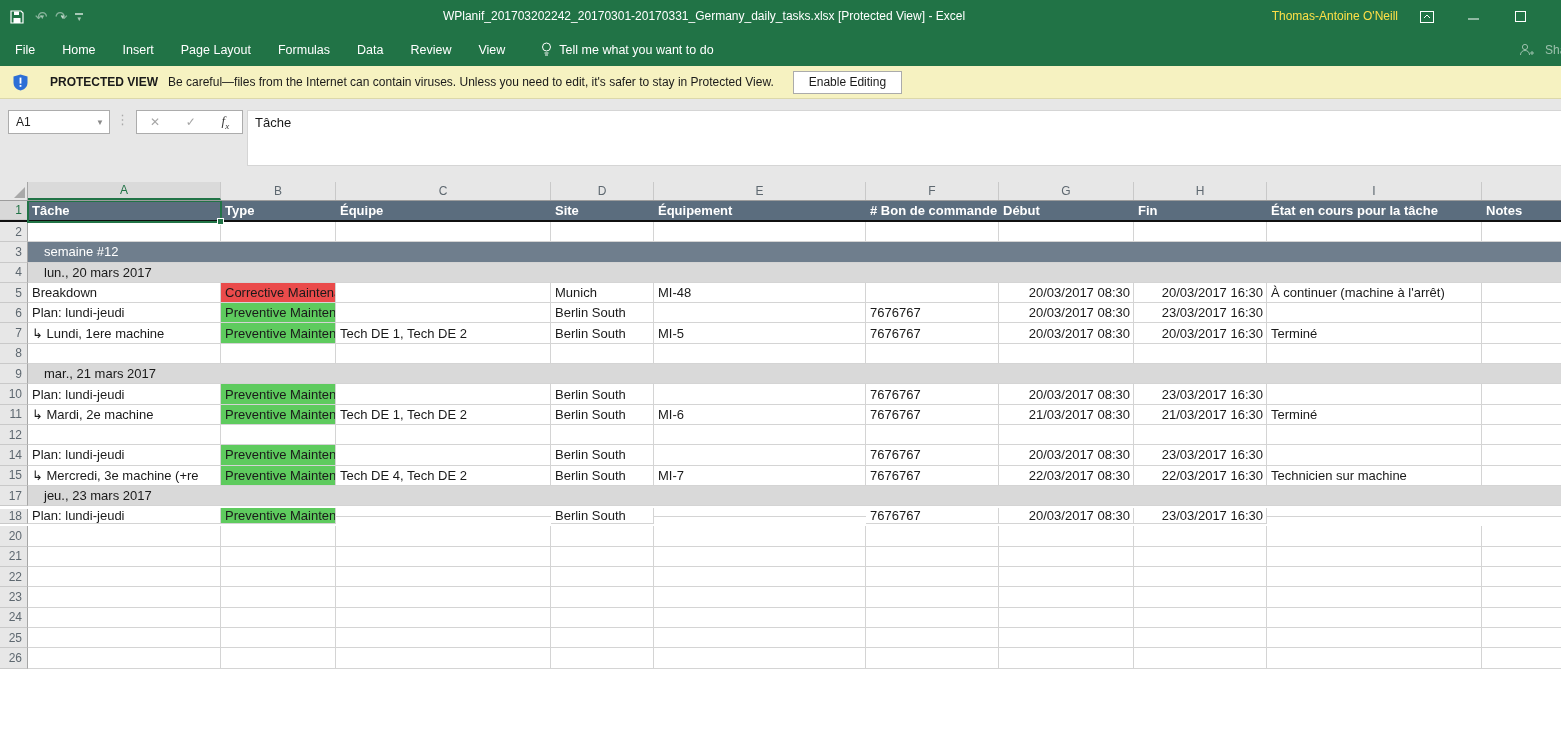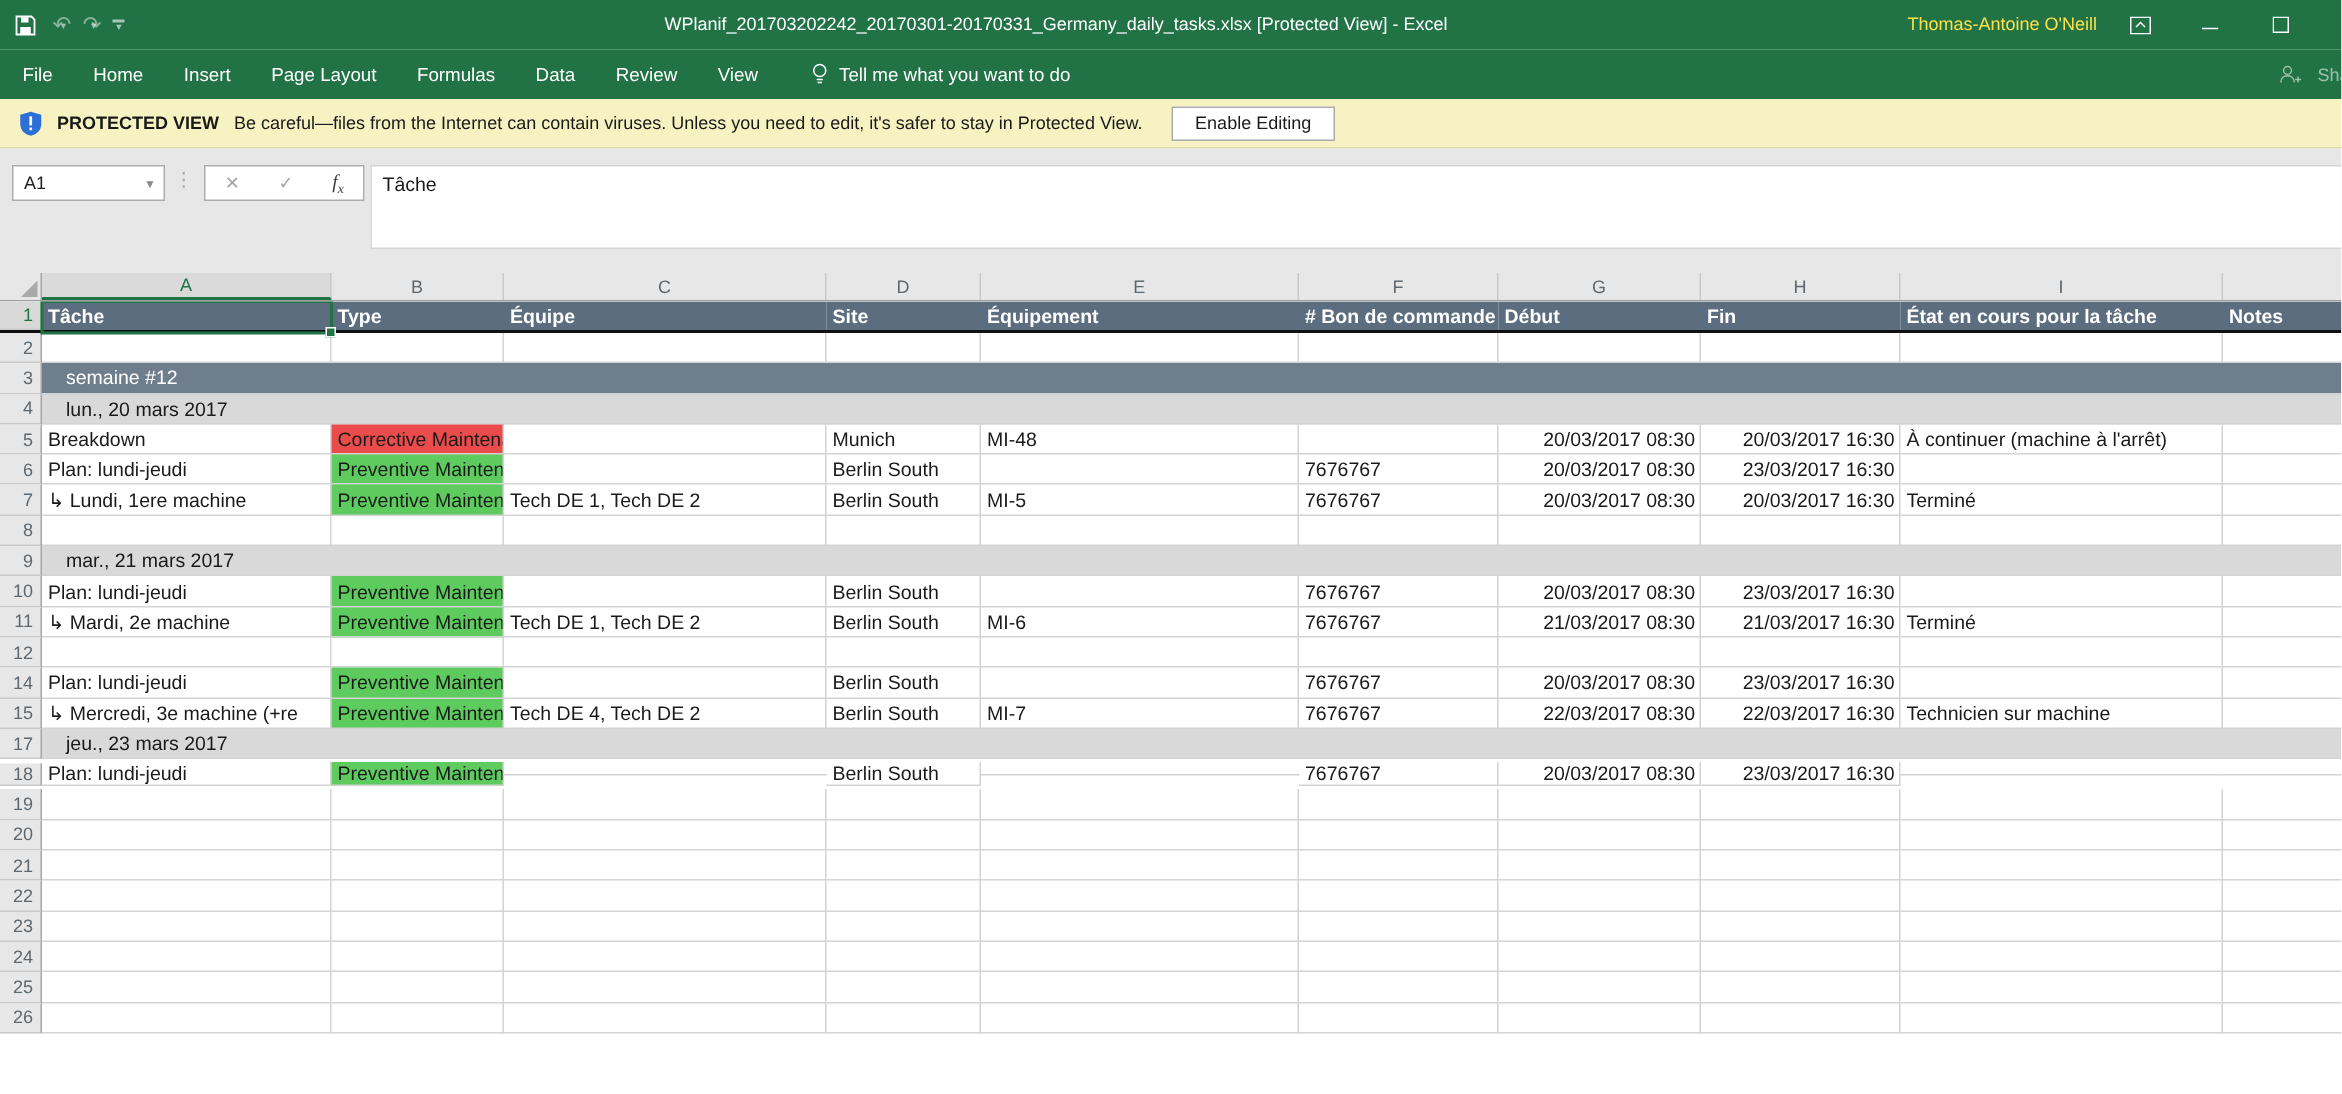--- a/index.html
+++ b/index.html
@@ -24,21 +24,21 @@
            color:#fff;font-size:12.5px;position:absolute;}
   .tab{margin-right:27px;white-space:nowrap;}
   .tab:first-child{margin-left:15px;}
   .tellme{display:flex;align-items:center;gap:7px;margin-left:9px;white-space:nowrap;}
   .share{position:absolute;right:0;top:0;width:46px;height:33px;overflow:hidden;display:flex;
          align-items:center;gap:11px;opacity:.55;color:#fff;font-size:12px;}
   
   .pvbar{top:66px;left:0;right:0;height:33px;background:#F6F2C1;border-bottom:1px solid #DCD8AB;
          display:flex;align-items:center;font-size:12px;color:#1a1a1a;box-sizing:border-box;position:absolute;}
   .pv-shield{margin-left:13px;display:flex;}
-  .pv-label{font-weight:bold;margin-left:10px;}
+  .pv-label{font-weight:bold;margin-left:22px;}
   .pv-msg{margin-left:10px;}
   .pv-btn{margin-left:19px;height:23px;padding:0 15px;background:#fff;border:1px solid #ABABAB;
           font-size:12px;font-family:"Liberation Sans",sans-serif;color:#1a1a1a;}
   
   .fregion{top:99px;left:0;right:0;height:83px;background:#E7E7E7;position:absolute;}
   .namebox{position:absolute;left:8px;top:11px;width:102px;height:24px;background:#fff;
            border:1px solid #ACACAC;display:flex;align-items:center;font-size:12px;color:#222;
            padding-left:7px;box-sizing:border-box;}
   .namebox .caret{margin-left:auto;margin-right:5px;color:#8a8a8a;font-size:8px;}
   .fhandle{position:absolute;left:116px;top:13px;color:#A9A9A9;font-size:13px;}
@@ -377,33 +377,20 @@
       <div class="cell" style="width: 215px;"></div>
       <div class="cell" style="width: 103px;">Berlin South</div>
       <div class="cell" style="width: 212px;"></div>
       <div class="cell" style="width: 133px;">7676767</div>
       <div class="cell" style="width: 135px; justify-content: flex-end;">20/03/2017 08:30</div>
       <div class="cell" style="width: 133px; justify-content: flex-end;">23/03/2017 16:30</div>
       <div class="cell" style="width: 215px;"></div>
       <div class="cell" style="width: 90px;"></div>
     </div>
     <div class="row" style="height: 20.3px;">
-      <div class="rn">19</div>
-      <div class="cell" style="width: 193px;"></div>
-      <div class="cell" style="width: 115px;"></div>
-      <div class="cell" style="width: 215px;"></div>
-      <div class="cell" style="width: 103px;"></div>
-      <div class="cell" style="width: 212px;"></div>
-      <div class="cell" style="width: 133px;"></div>
-      <div class="cell" style="width: 135px;"></div>
-      <div class="cell" style="width: 133px;"></div>
-      <div class="cell" style="width: 215px;"></div>
-      <div class="cell" style="width: 90px;"></div>
-    </div>
-    <div class="row" style="height: 20.3px;">
       <div class="rn">20</div>
       <div class="cell" style="width: 193px;"></div>
       <div class="cell" style="width: 115px;"></div>
       <div class="cell" style="width: 215px;"></div>
       <div class="cell" style="width: 103px;"></div>
       <div class="cell" style="width: 212px;"></div>
       <div class="cell" style="width: 133px;"></div>
       <div class="cell" style="width: 135px;"></div>
       <div class="cell" style="width: 133px;"></div>
       <div class="cell" style="width: 215px;"></div>

